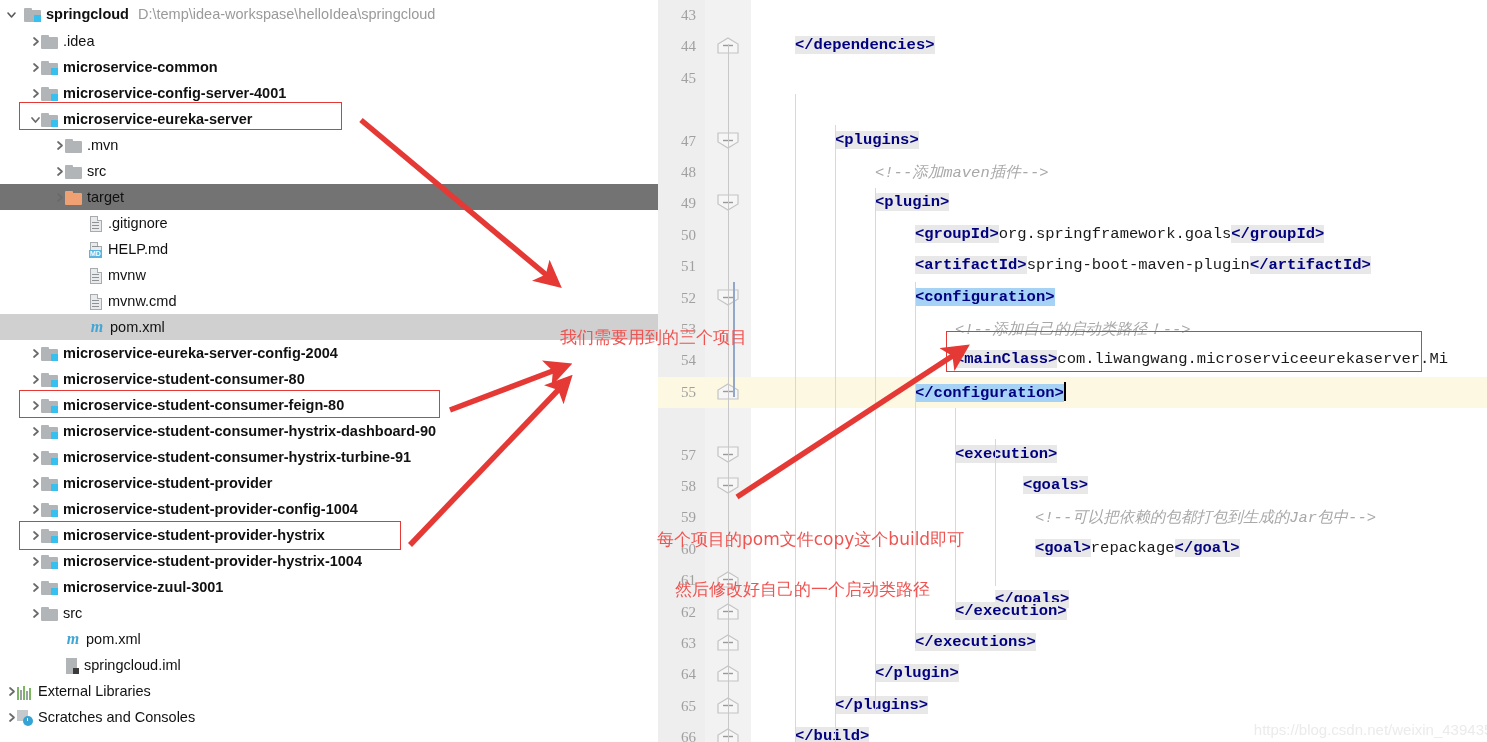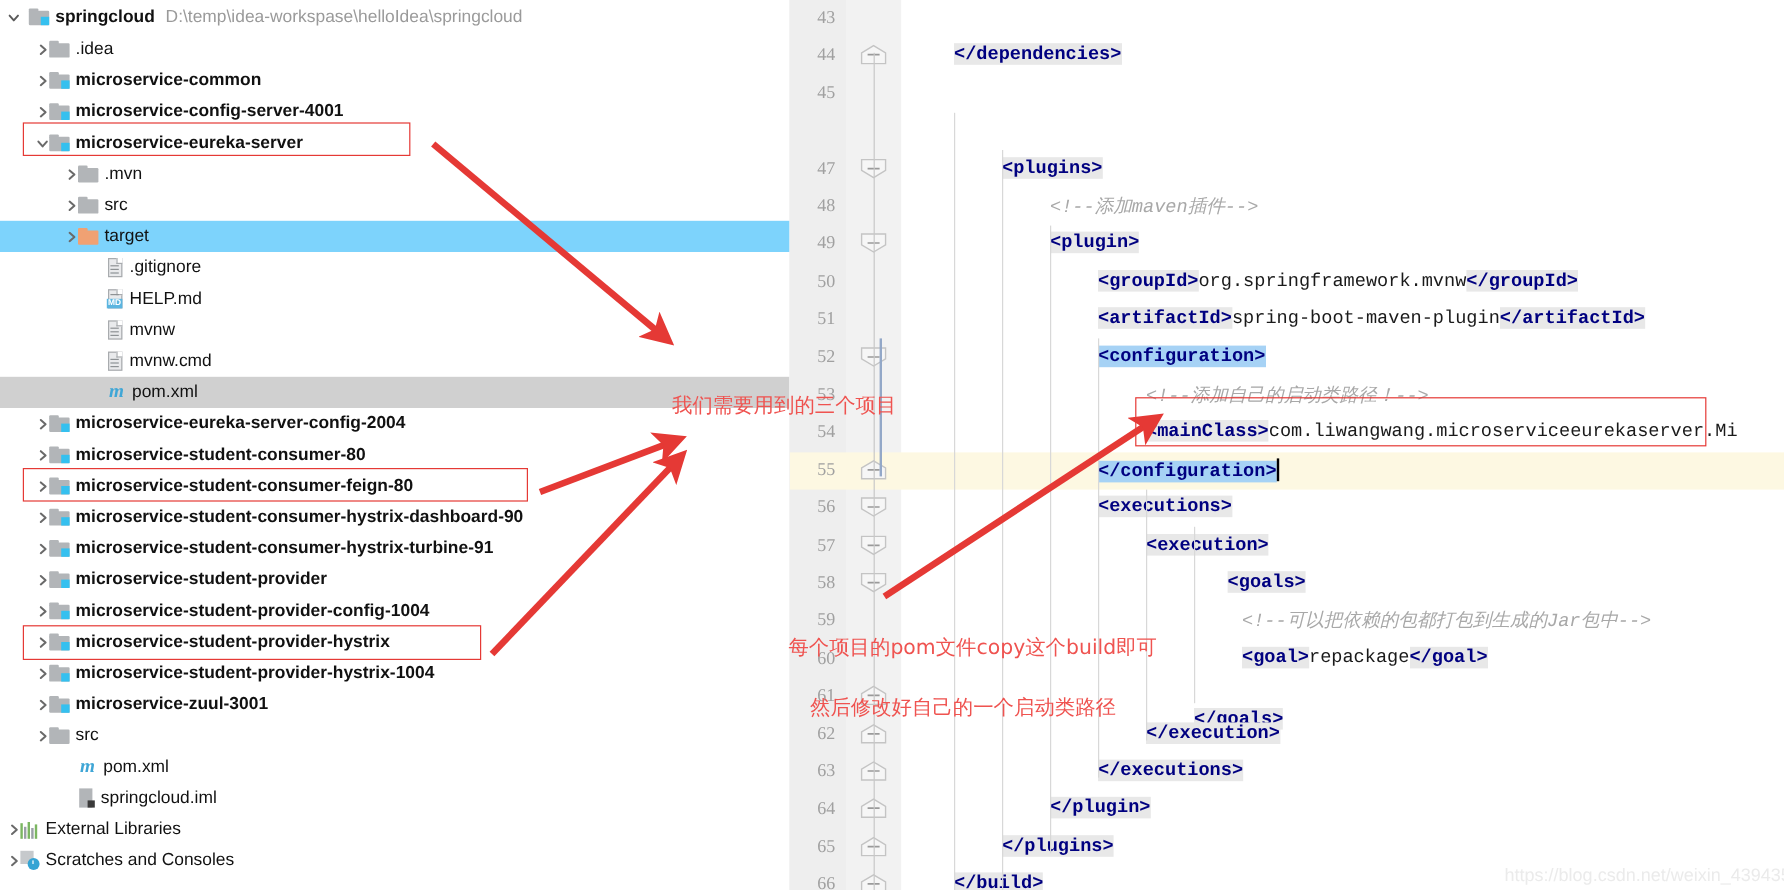--- a/index.html
+++ b/index.html
@@ -19,21 +19,21 @@
     border-right:1px solid #cfcfcf;
     overflow:hidden;
   }
   .trow{
     position:relative;height:26px;line-height:26px;
     display:flex;align-items:center;
     white-space:nowrap;
     font-size:14.5px;color:#111;
   }
   .trow.sel{background:#d0d0d0;}
-  .trow.hl{background:#7dd3fc;}
+  .trow.hl{background:#737373;}
   .arrow{
     width:11px;height:11px;flex:0 0 auto;
     display:inline-block;position:relative;
   }
   .arrow svg{display:block;}
   .noarrow{width:11px;flex:0 0 auto;}
   .ico{flex:0 0 auto;display:inline-block;margin-right:5px;position:relative;}
   .lbl{flex:0 0 auto;}
   .bold{font-weight:bold;}
   .path{color:#9a9a9a;font-weight:normal;margin-left:9px;font-size:14.5px;}
@@ -405,21 +405,21 @@
           <div class="fm" style="left: 59px; top: 6px;">
             <svg width="22" height="17" viewBox="0 0 22 17">
               <polygon points="1,1 21,1 21,10 11,16 1,10" fill="#f6f6f6" stroke="#c4c4c4" stroke-width="1.2"></polygon>
               <line x1="6" y1="8.5" x2="16" y2="8.5" stroke="#9a9a9a" stroke-width="1.4"></line>
             </svg>
           </div>
           <div class="codetxt" style="left: 217px;"><span class="tag hlbg">&lt;plugin&gt;</span></div>
         </div>
         <div class="eline" style="top: 219.8px;">
           <div class="lnum">50</div>
-          <div class="codetxt" style="left: 257px;"><span class="tag hlbg">&lt;groupId&gt;</span><span class="txtval">org.springframework.mvnw</span><span class="tag hlbg">&lt;/groupId&gt;</span></div>
+          <div class="codetxt" style="left: 257px;"><span class="tag hlbg">&lt;groupId&gt;</span><span class="txtval">org.springframework.goals</span><span class="tag hlbg">&lt;/groupId&gt;</span></div>
         </div>
         <div class="eline" style="top: 251.2px;">
           <div class="lnum">51</div>
           <div class="codetxt" style="left: 257px;"><span class="tag hlbg">&lt;artifactId&gt;</span><span class="txtval">spring-boot-maven-plugin</span><span class="tag hlbg">&lt;/artifactId&gt;</span></div>
         </div>
         <div class="eline" style="top: 282.6px;">
           <div class="lnum">52</div>
           <div class="fm" style="left: 59px; top: 6px;">
             <svg width="22" height="17" viewBox="0 0 22 17">
               <polygon points="1,1 21,1 21,10 11,16 1,10" fill="#f6f6f6" stroke="#c4c4c4" stroke-width="1.2"></polygon>
@@ -439,30 +439,20 @@
         <div class="curline" style="top: 376.8px;"></div>
         <div class="eline" style="top: 376.8px;">
           <div class="lnum">55</div>
           <div class="fm" style="left: 59px; top: 6px;">
             <svg width="22" height="17" viewBox="0 0 22 17">
               <polygon points="11,1 21,7 21,16 1,16 1,7" fill="#f6f6f6" stroke="#c4c4c4" stroke-width="1.2"></polygon>
               <line x1="6" y1="8.5" x2="16" y2="8.5" stroke="#9a9a9a" stroke-width="1.4"></line>
             </svg>
           </div>
           <div class="codetxt" style="left: 257px;"><span class="tag selbg">&lt;/configuration&gt;</span><span class="caret"></span></div>
-        </div>
-        <div class="eline" style="top: 408.2px;">
-          <div class="lnum">56</div>
-          <div class="fm" style="left: 59px; top: 6px;">
-            <svg width="22" height="17" viewBox="0 0 22 17">
-              <polygon points="1,1 21,1 21,10 11,16 1,10" fill="#f6f6f6" stroke="#c4c4c4" stroke-width="1.2"></polygon>
-              <line x1="6" y1="8.5" x2="16" y2="8.5" stroke="#9a9a9a" stroke-width="1.4"></line>
-            </svg>
-          </div>
-          <div class="codetxt" style="left: 257px;"><span class="tag hlbg">&lt;executions&gt;</span></div>
         </div>
         <div class="eline" style="top: 439.6px;">
           <div class="lnum">57</div>
           <div class="fm" style="left: 59px; top: 6px;">
             <svg width="22" height="17" viewBox="0 0 22 17">
               <polygon points="1,1 21,1 21,10 11,16 1,10" fill="#f6f6f6" stroke="#c4c4c4" stroke-width="1.2"></polygon>
               <line x1="6" y1="8.5" x2="16" y2="8.5" stroke="#9a9a9a" stroke-width="1.4"></line>
             </svg>
           </div>
           <div class="codetxt" style="left: 297px;"><span class="tag hlbg">&lt;execution&gt;</span></div>

